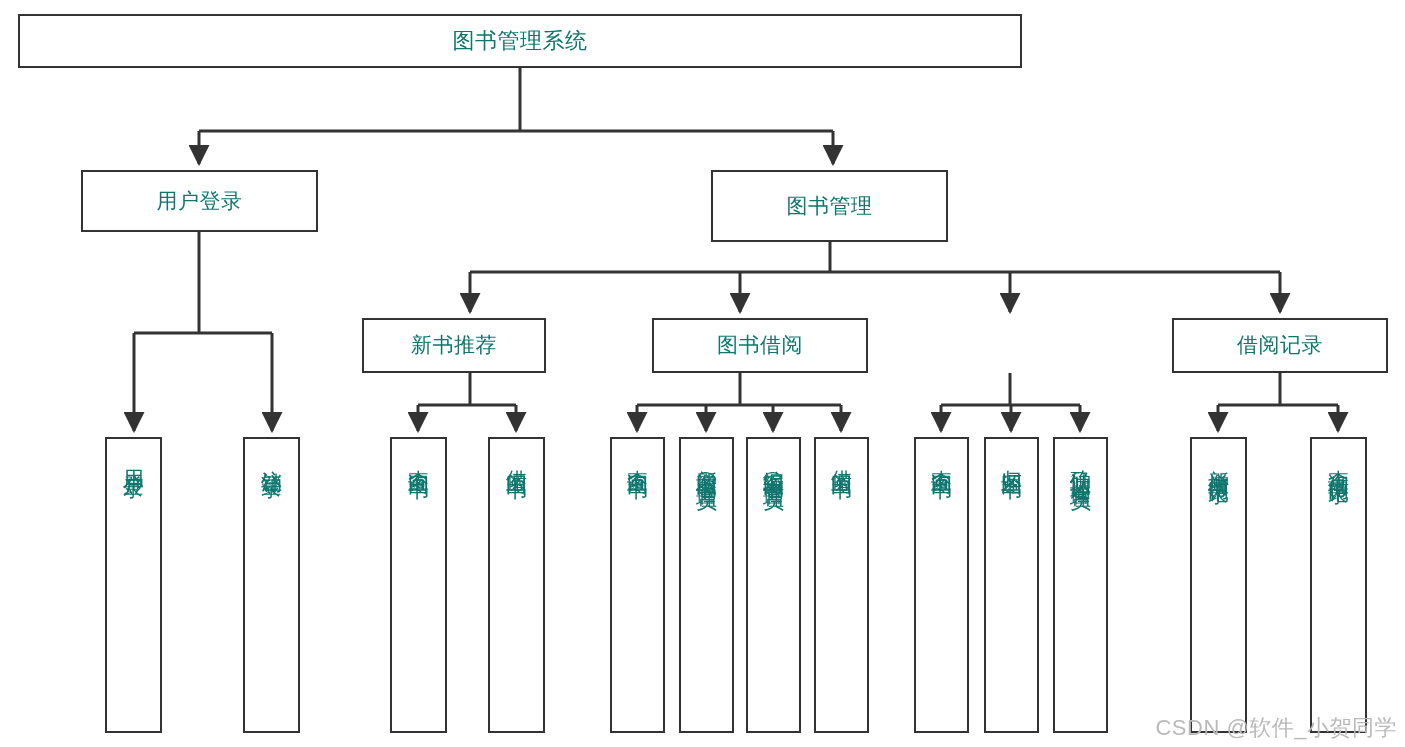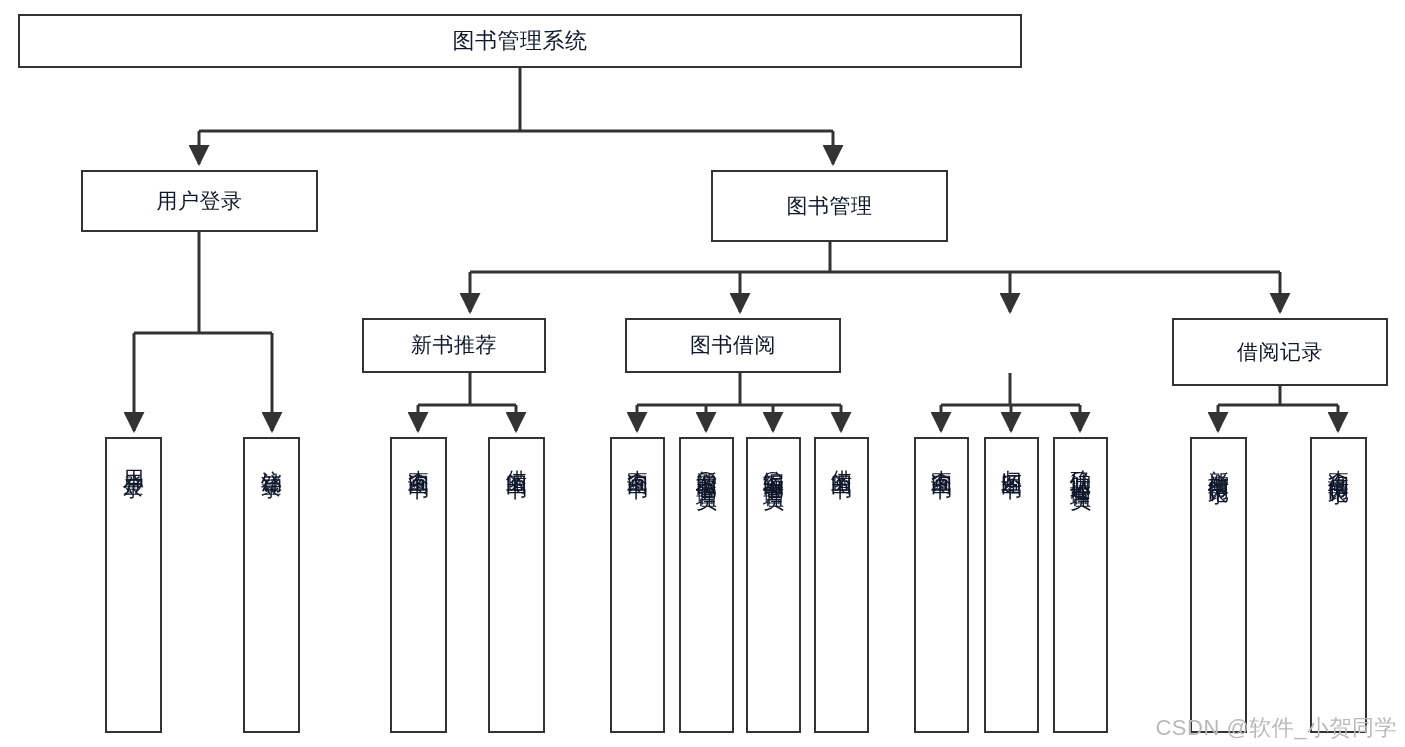--- a/index.html
+++ b/index.html
@@ -28,21 +28,21 @@
   }
   .node {
     position: absolute;
     box-sizing: border-box;
     background: #ffffff;
     border: 2px solid #333333;
     display: flex;
     align-items: center;
     justify-content: center;
     text-align: center;
-    color: #0f172a;
+    color: #0f766e;
     z-index: 2;
   }
   .node .label {
     display: block;
     line-height: 1.18;
     letter-spacing: 0.5px;
   }
   
   .node.horiz .label {
     writing-mode: horizontal-tb;
@@ -137,24 +137,24 @@
   <div class="node horiz" style="left:81px; top:170px; width:237px; height:62px;">
     <span class="label">用户登录</span>
   </div>
   <div class="node horiz" style="left:711px; top:170px; width:237px; height:72px;">
     <span class="label">图书管理</span>
   </div>
 
   <div class="node horiz" style="left:362px; top:318px; width:184px; height:55px;">
     <span class="label">新书推荐</span>
   </div>
-  <div class="node horiz" style="left:625px; top:318px; width:216px; height:55px;">
+  <div class="node horiz" style="left:652px; top:318px; width:216px; height:55px;">
     <span class="label">图书借阅</span>
   </div>
-  <div class="node horiz" style="left:1172px; top:318px; width:216px; height:68px;">
+  <div class="node horiz" style="left:1172px; top:318px; width:216px; height:55px;">
     <span class="label">借阅记录</span>
   </div>
 
   <div class="node vert" style="left:105px; top:437px; width:57px; height:296px;">
     <span class="label">用户登录</span>
   </div>
   <div class="node vert" style="left:243px; top:437px; width:57px; height:296px;">
     <span class="label">注销登录</span>
   </div>
 

